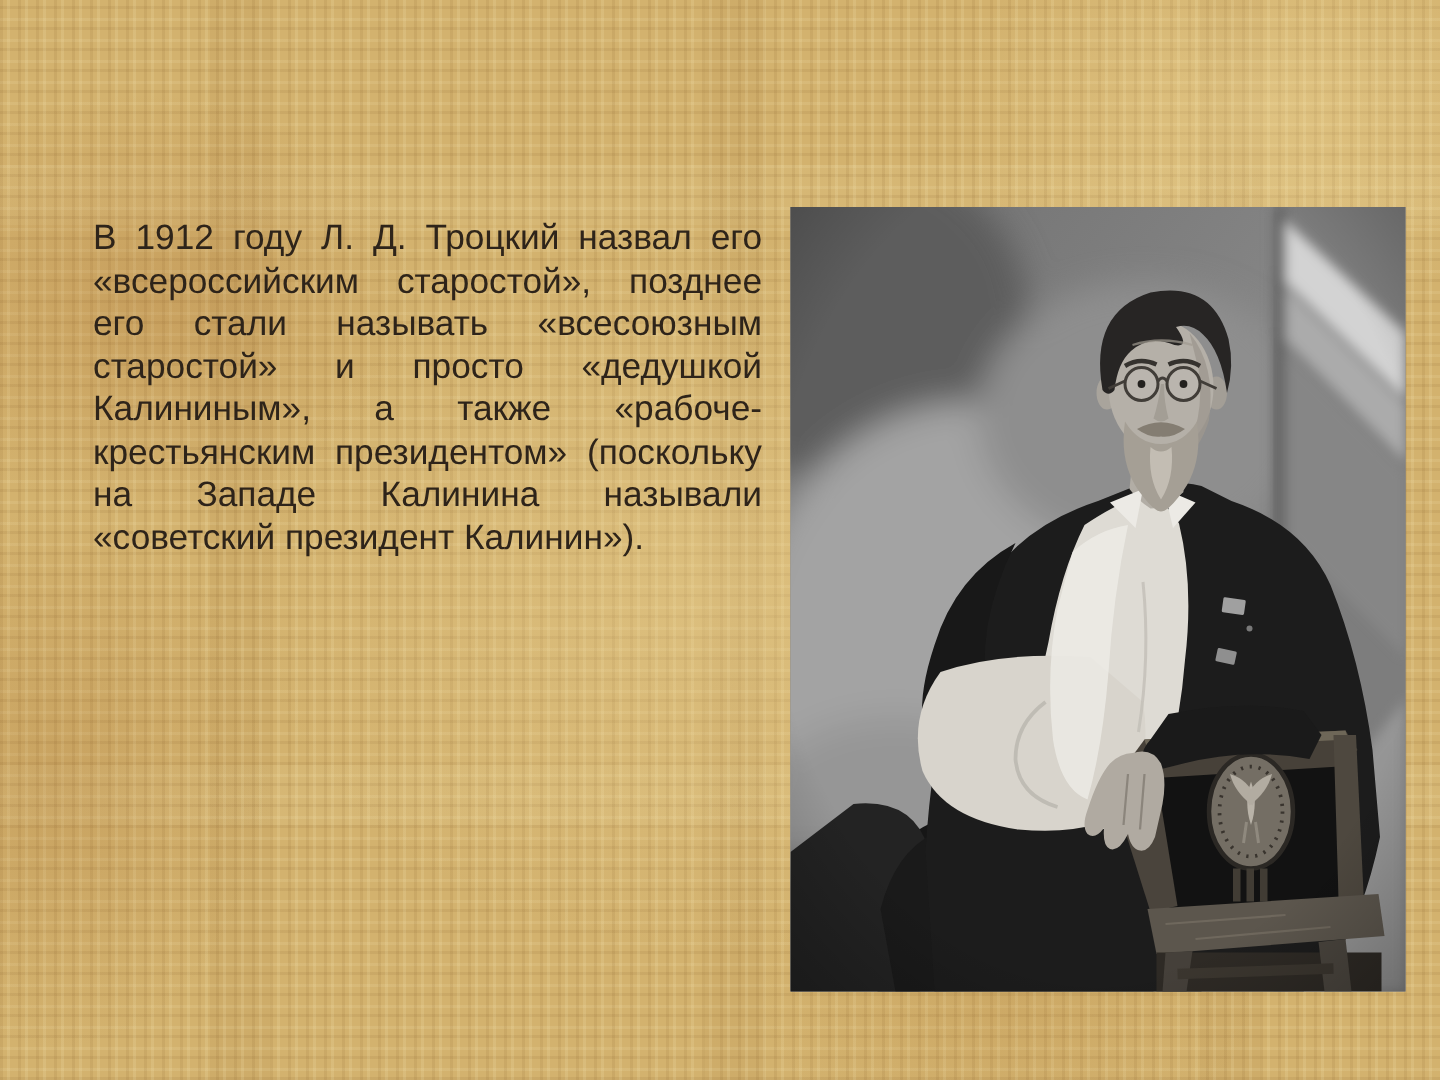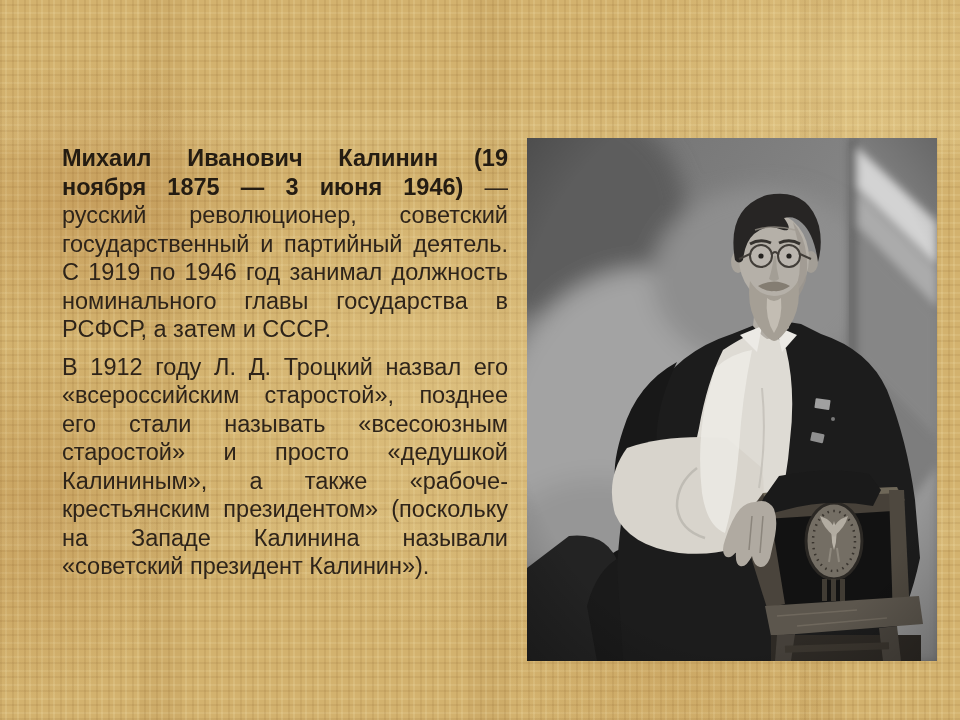--- a/index.html
+++ b/index.html
@@ -39,21 +39,20 @@
   }
   .photo svg{display:block;width:100%;height:100%;}
 </style>
 </head>
 <body>
 
 <div class="slide">
 
 
   <div class="text-block">
-    <p><span class="intro">Михаил Иванович Калинин (19 ноября 1875 — 3 июня 1946)</span><span> — русский революционер, советский государственный и партийный деятель. С 1919 по 1946 год занимал должность номинального главы государства в РСФСР, а затем и СССР.</span></p>
     <p>В 1912 году Л. Д. Троцкий назвал его «всероссийским старостой», позднее его стали называть «всесоюзным старостой» и просто «дедушкой Калининым», а также «рабоче-крестьянским президентом» (поскольку на Западе Калинина называли «советский президент Калинин»).</p>
   </div>
 
   <div class="photo">
     <svg viewBox="0 0 410 523" preserveAspectRatio="none" role="img" aria-label="Чёрно-белый портрет М. И. Калинина: мужчина в очках с бородкой, в тёмном пиджаке и белой рубашке, сидит в деревянном кресле с овальным медальоном на спинке">
       <defs>
         <linearGradient id="bgg" x1="0" y1="0" x2="1" y2="1">
           <stop offset="0" stop-color="#6f6f6f"></stop>
           <stop offset=".5" stop-color="#878787"></stop>
           <stop offset="1" stop-color="#7a7a7a"></stop>

